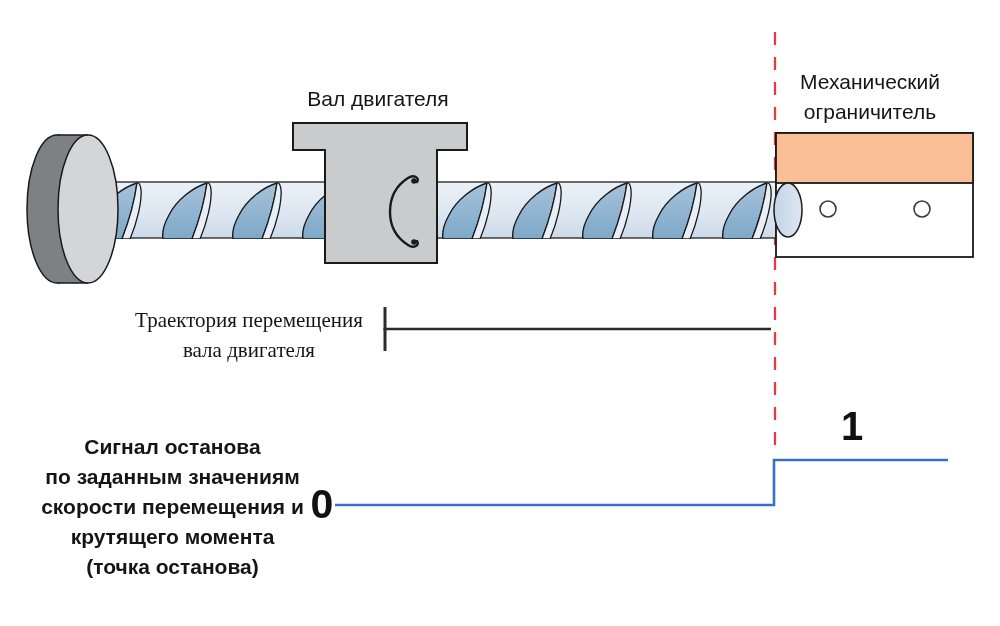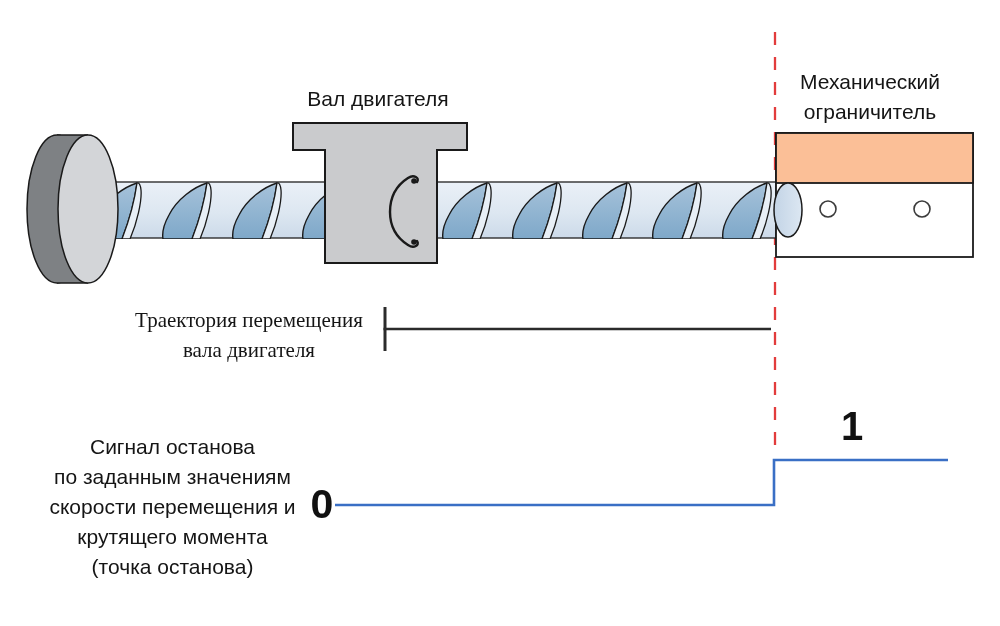--- a/index.html
+++ b/index.html
@@ -8,21 +8,21 @@
     font-family:"Liberation Sans",sans-serif;color:#151515;overflow:hidden;
   }
   .diagram-svg{position:absolute;left:0;top:0;}
   .label{
     position:absolute;text-align:center;font-size:21px;line-height:30px;
     white-space:pre-line;color:#151515;
   }
   .label-motor{left:268px;top:86px;width:220px;line-height:25px;}
   .label-limiter{left:760px;top:67px;width:220px;}
   .label-trajectory{left:121px;top:305px;width:256px;line-height:30px;font-family:Liberation Serif, serif;}
-  .label-signal{left:40px;top:432px;width:265px;line-height:30px;}
+  .label-signal{left:40px;top:432px;width:265px;line-height:30px;font-weight:bold;}
   .digit{
     position:absolute;text-align:center;font-weight:bold;color:#111111;
     font-family:"Liberation Sans",sans-serif;
   }
   .digit-zero{left:300px;top:482px;width:44px;font-size:41px;line-height:44px;}
   .digit-one{left:830px;top:405px;width:44px;font-size:40px;line-height:42px;}
 </style>
 </head>
 <body>
 

